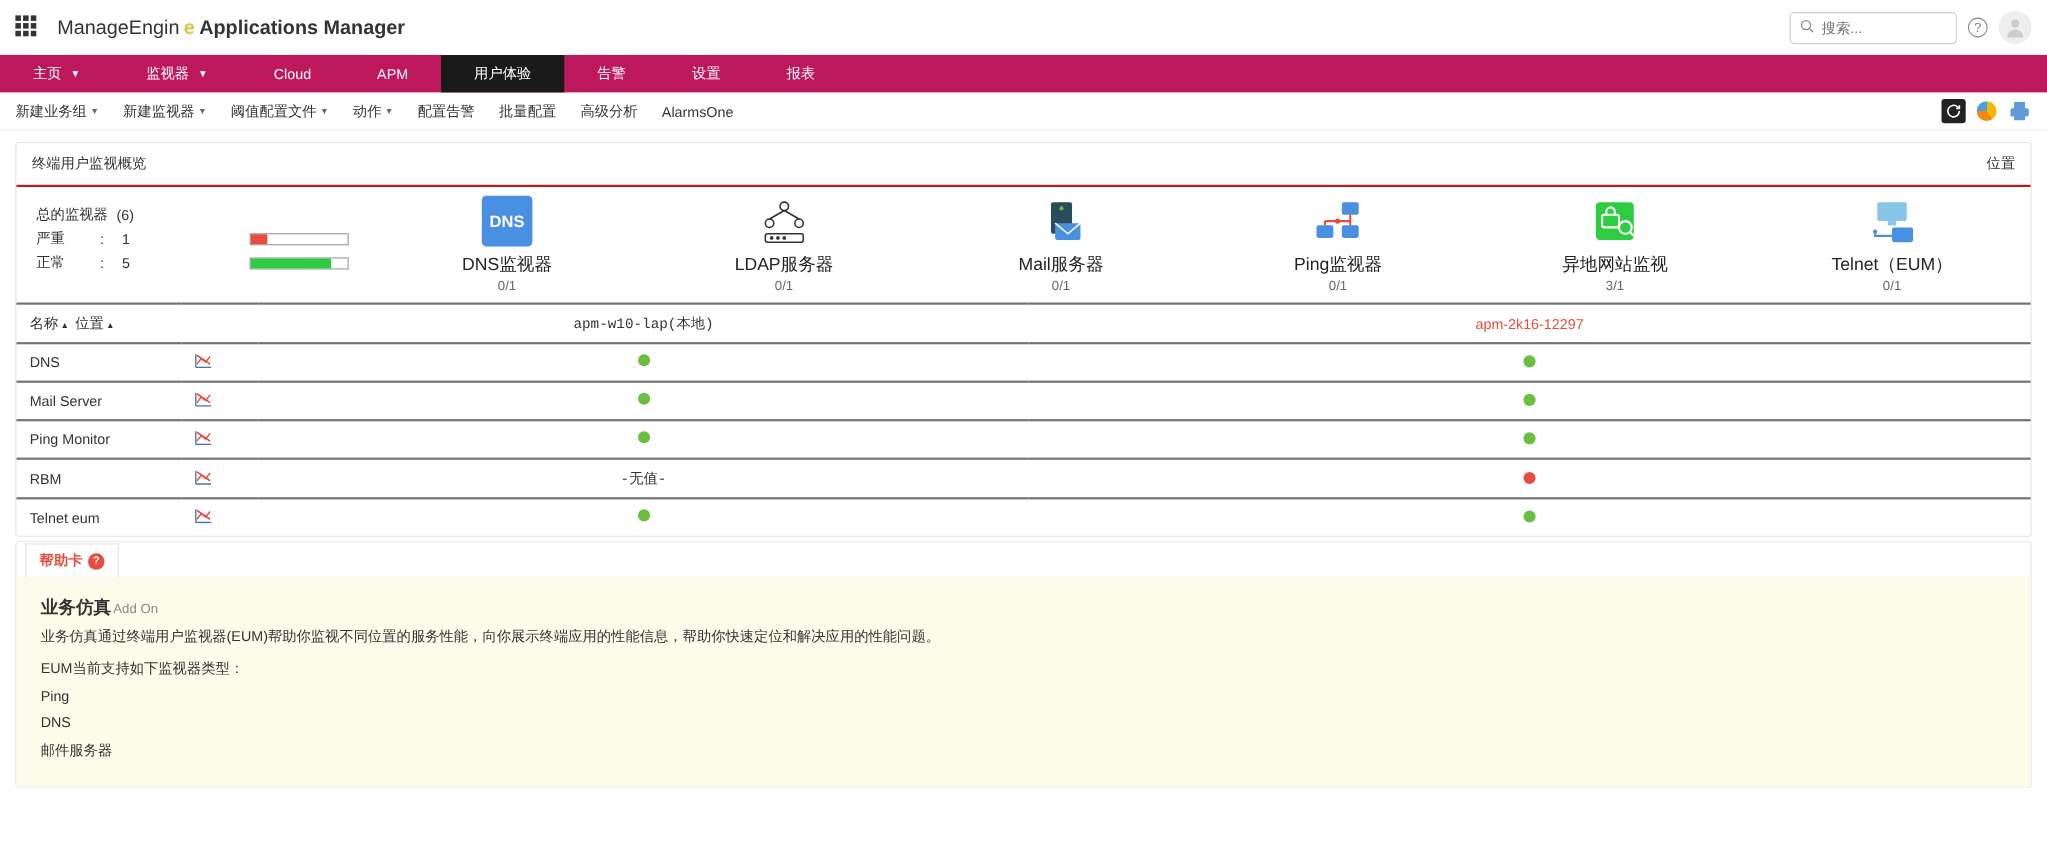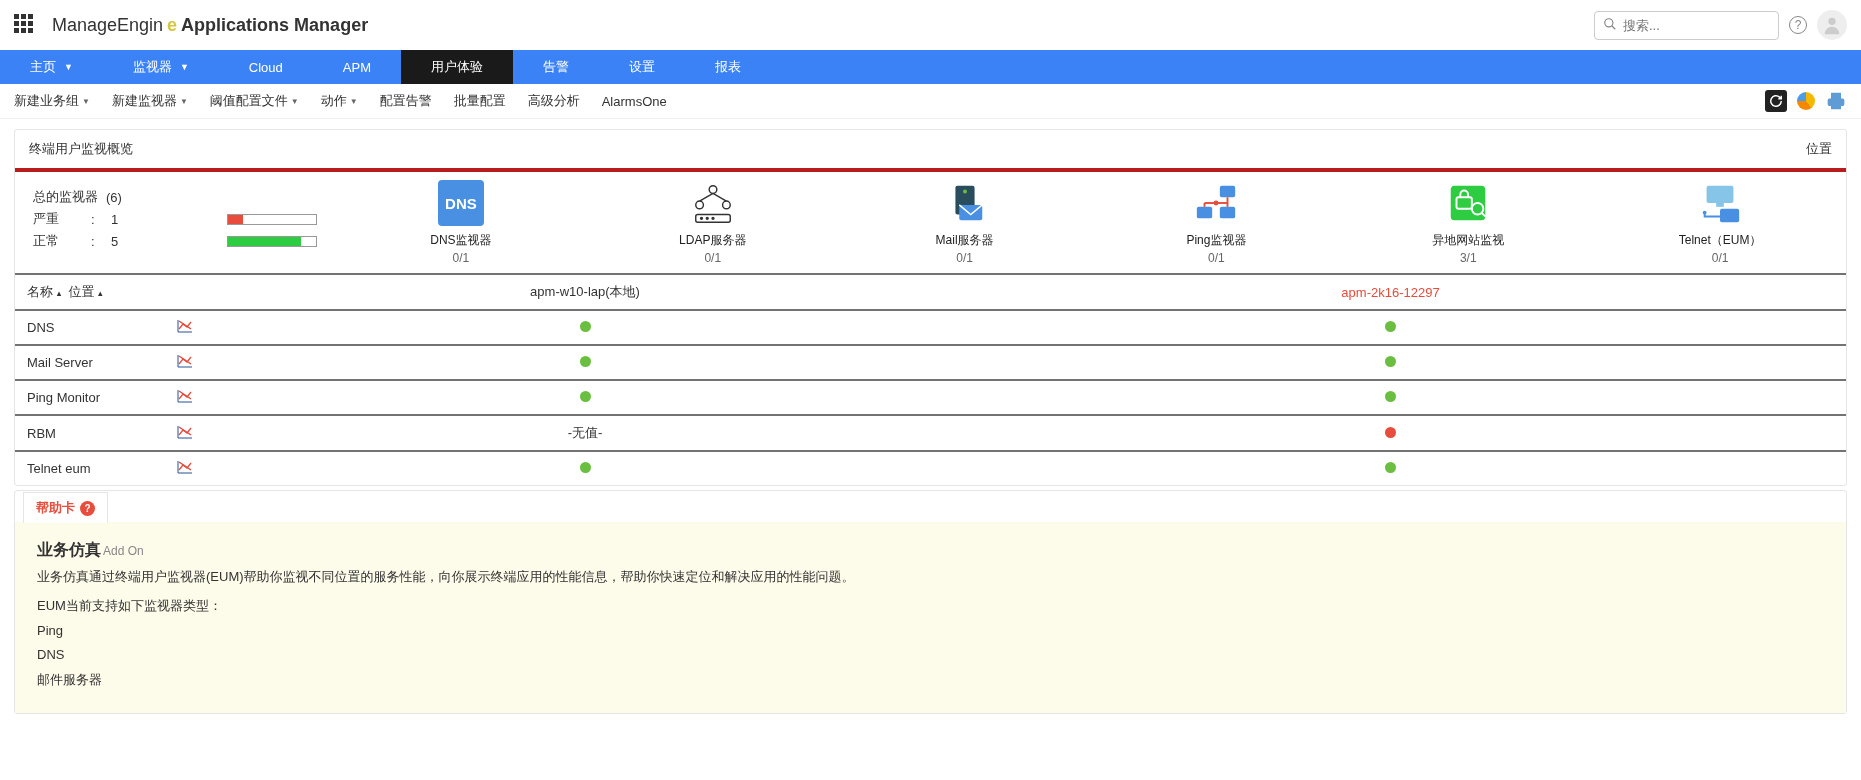--- a/index.html
+++ b/index.html
@@ -7,73 +7,73 @@
   
   
   .top-header { display: flex; align-items: center; padding: 4px 14px; height: 50px; }
   .apps-icon { width: 22px; height: 22px; display: grid; grid-template-columns: repeat(3, 5px); grid-template-rows: repeat(3, 5px); gap: 2px; margin-right: 16px; cursor: pointer; }
   .apps-icon div { background: #333; }
   .brand { font-size: 18px; display: flex; align-items: center; gap: 4px; }
   .brand .me { font-weight: normal; }
   .brand .me-logo { color: #d6c542; font-weight: bold; }
   .brand .app-name { font-weight: bold; }
   .top-right { margin-left: auto; display: flex; align-items: center; gap: 10px; }
-  .search-box { border: 1px solid #ccc; border-radius: 4px; padding: 5px 8px; width: 185px; display: flex; align-items: center; gap: 6px; color: #888; }
+  .search-box { border: 1px solid #ccc; border-radius: 4px; padding: 5px 8px; width: 152px; display: flex; align-items: center; gap: 6px; color: #888; }
   .search-box input { border: none; outline: none; width: 100%; font-size: 13px; color: #333; }
   .help-icon { width: 18px; height: 18px; border: 1.5px solid #888; border-radius: 50%; display: flex; align-items: center; justify-content: center; color: #888; font-size: 12px; cursor: pointer; }
   .avatar { width: 30px; height: 30px; border-radius: 50%; background: #eee; display: flex; align-items: center; justify-content: center; }
   .avatar svg { width: 22px; height: 22px; fill: #ccc; }
 
   
-  .main-nav { background: #3b82f6; display: flex; height: 34px; }
+  .main-nav { background: #be185d; display: flex; height: 34px; }
   .main-nav .nav-item { color: #fff; padding: 0 30px; display: flex; align-items: center; gap: 8px; cursor: pointer; font-size: 13px; }
   .main-nav .nav-item.active { background: #1a1a1a; }
   .main-nav .caret { font-size: 9px; }
 
   
   .sub-nav { display: flex; align-items: center; padding: 6px 14px; border-bottom: 1px solid #eee; gap: 22px; }
   .sub-nav .sub-item { cursor: pointer; font-size: 13px; color: #333; display: flex; align-items: center; gap: 3px; }
   .sub-nav .caret2 { font-size: 8px; color: #666; }
   .sub-right { margin-left: auto; display: flex; gap: 8px; align-items: center; }
   .sub-right .action-icon { width: 22px; height: 22px; display: flex; align-items: center; justify-content: center; cursor: pointer; }
   .icon-dark { background: #222; color: #fff; border-radius: 3px; font-size: 12px; }
   .icon-pie { width: 18px; height: 18px; border-radius: 50%; background: conic-gradient(#f5b800 0 40%, #f58800 40% 75%, #4b9de8 75% 100%); }
   .icon-printer svg { width: 20px; height: 20px; fill: #5f9bd4; }
 
   
   .content { padding: 10px 14px; }
   .panel { border: 1px solid #e5e5e5; border-radius: 3px; margin-bottom: 4px; }
   .panel-header { display: flex; justify-content: space-between; padding: 10px 14px; font-size: 13px; color: #333; }
   .panel-header .loc-link { cursor: pointer; }
   
-  .overview-row { display: flex; border-top: 4px solid #b91c1c; }
+  .overview-row { display: flex; border-top: 2px solid #b91c1c; }
   .summary-box { width: 320px; padding: 12px 18px; font-size: 13px; }
   .summary-box .row { display: flex; align-items: center; margin: 4px 0; gap: 8px; }
   .summary-box .label { width: 50px; }
   .summary-box .colon { width: 12px; }
   .summary-box .bar { width: 90px; height: 11px; border: 1px solid #999; position: relative; }
   .summary-box .bar-fill { height: 100%; }
   .bar-red { background: #e74c3c; }
   .bar-green { background: #2ecc40; }
   
   .monitor-cards { flex: 1; display: flex; }
   .mon-card { flex: 1; text-align: center; padding: 8px 4px; cursor: pointer; }
   .mon-card .mon-icon { width: 46px; height: 46px; margin: 0 auto 6px; display: flex; align-items: center; justify-content: center; }
-  .mon-card .mon-label { font-size: 12px; color: #222; }
+  .mon-card .mon-label { font-size: 16px; color: #222; }
   .mon-card .mon-count { font-size: 12px; color: #666; margin-top: 2px; }
 
   .mon-dns { background: #4a90e2; color: #fff; font-weight: bold; font-size: 15px; border-radius: 4px; }
   
   
   .mon-table { width: 100%; border-collapse: collapse; font-size: 13px; }
   .mon-table th, .mon-table td { padding: 8px 12px; text-align: left; border-top: 2px solid #737373; }
   .mon-table th { font-weight: normal; color: #333; }
   .mon-table .col-name { width: 150px; }
   .mon-table .col-icon { width: 70px; }
-  .mon-table .col-loc { width: 700px; text-align: center; }
+  .mon-table .col-loc { width: 700px; text-align: center; font-family: Liberation Mono, monospace; }
   .mon-table .col-loc2 { text-align: center; color: #e74c3c; }
   .chart-icon { display: inline-block; width: 16px; height: 14px; position: relative; }
   .chart-icon svg { width: 16px; height: 14px; }
   .status-dot { width: 11px; height: 11px; border-radius: 50%; display: inline-block; }
   .dot-green { background: #6abf40; }
   .dot-red { background: #e74c3c; }
   .sort-arrow { font-size: 9px; }
   .header-red { color: #e74c3c; }
 
   

